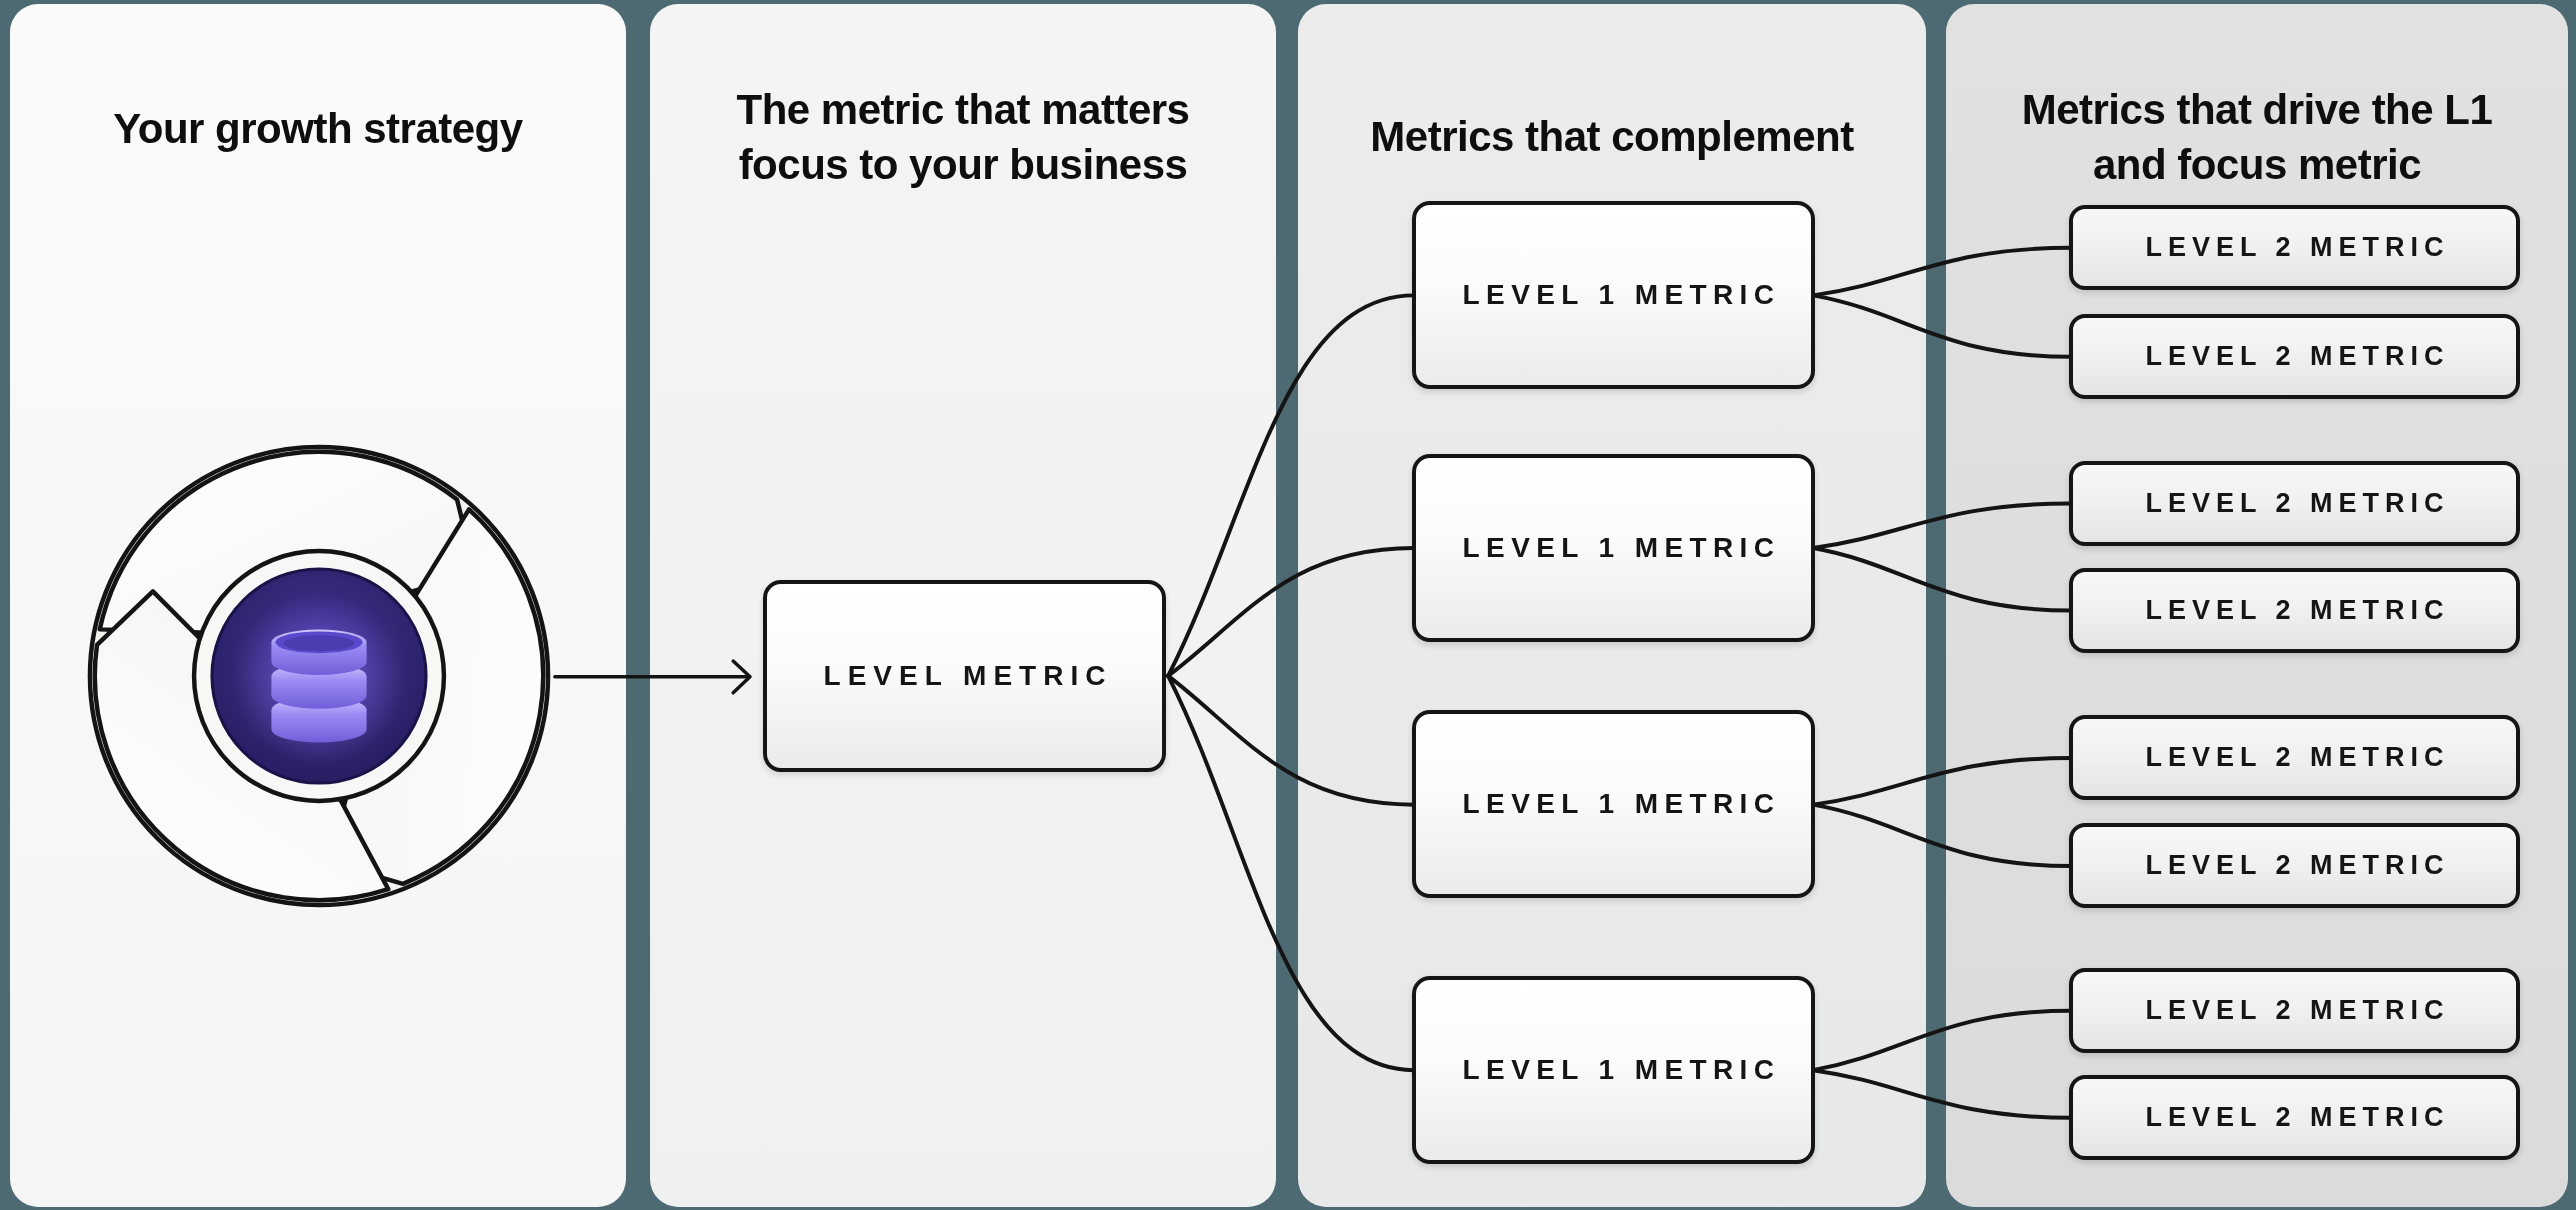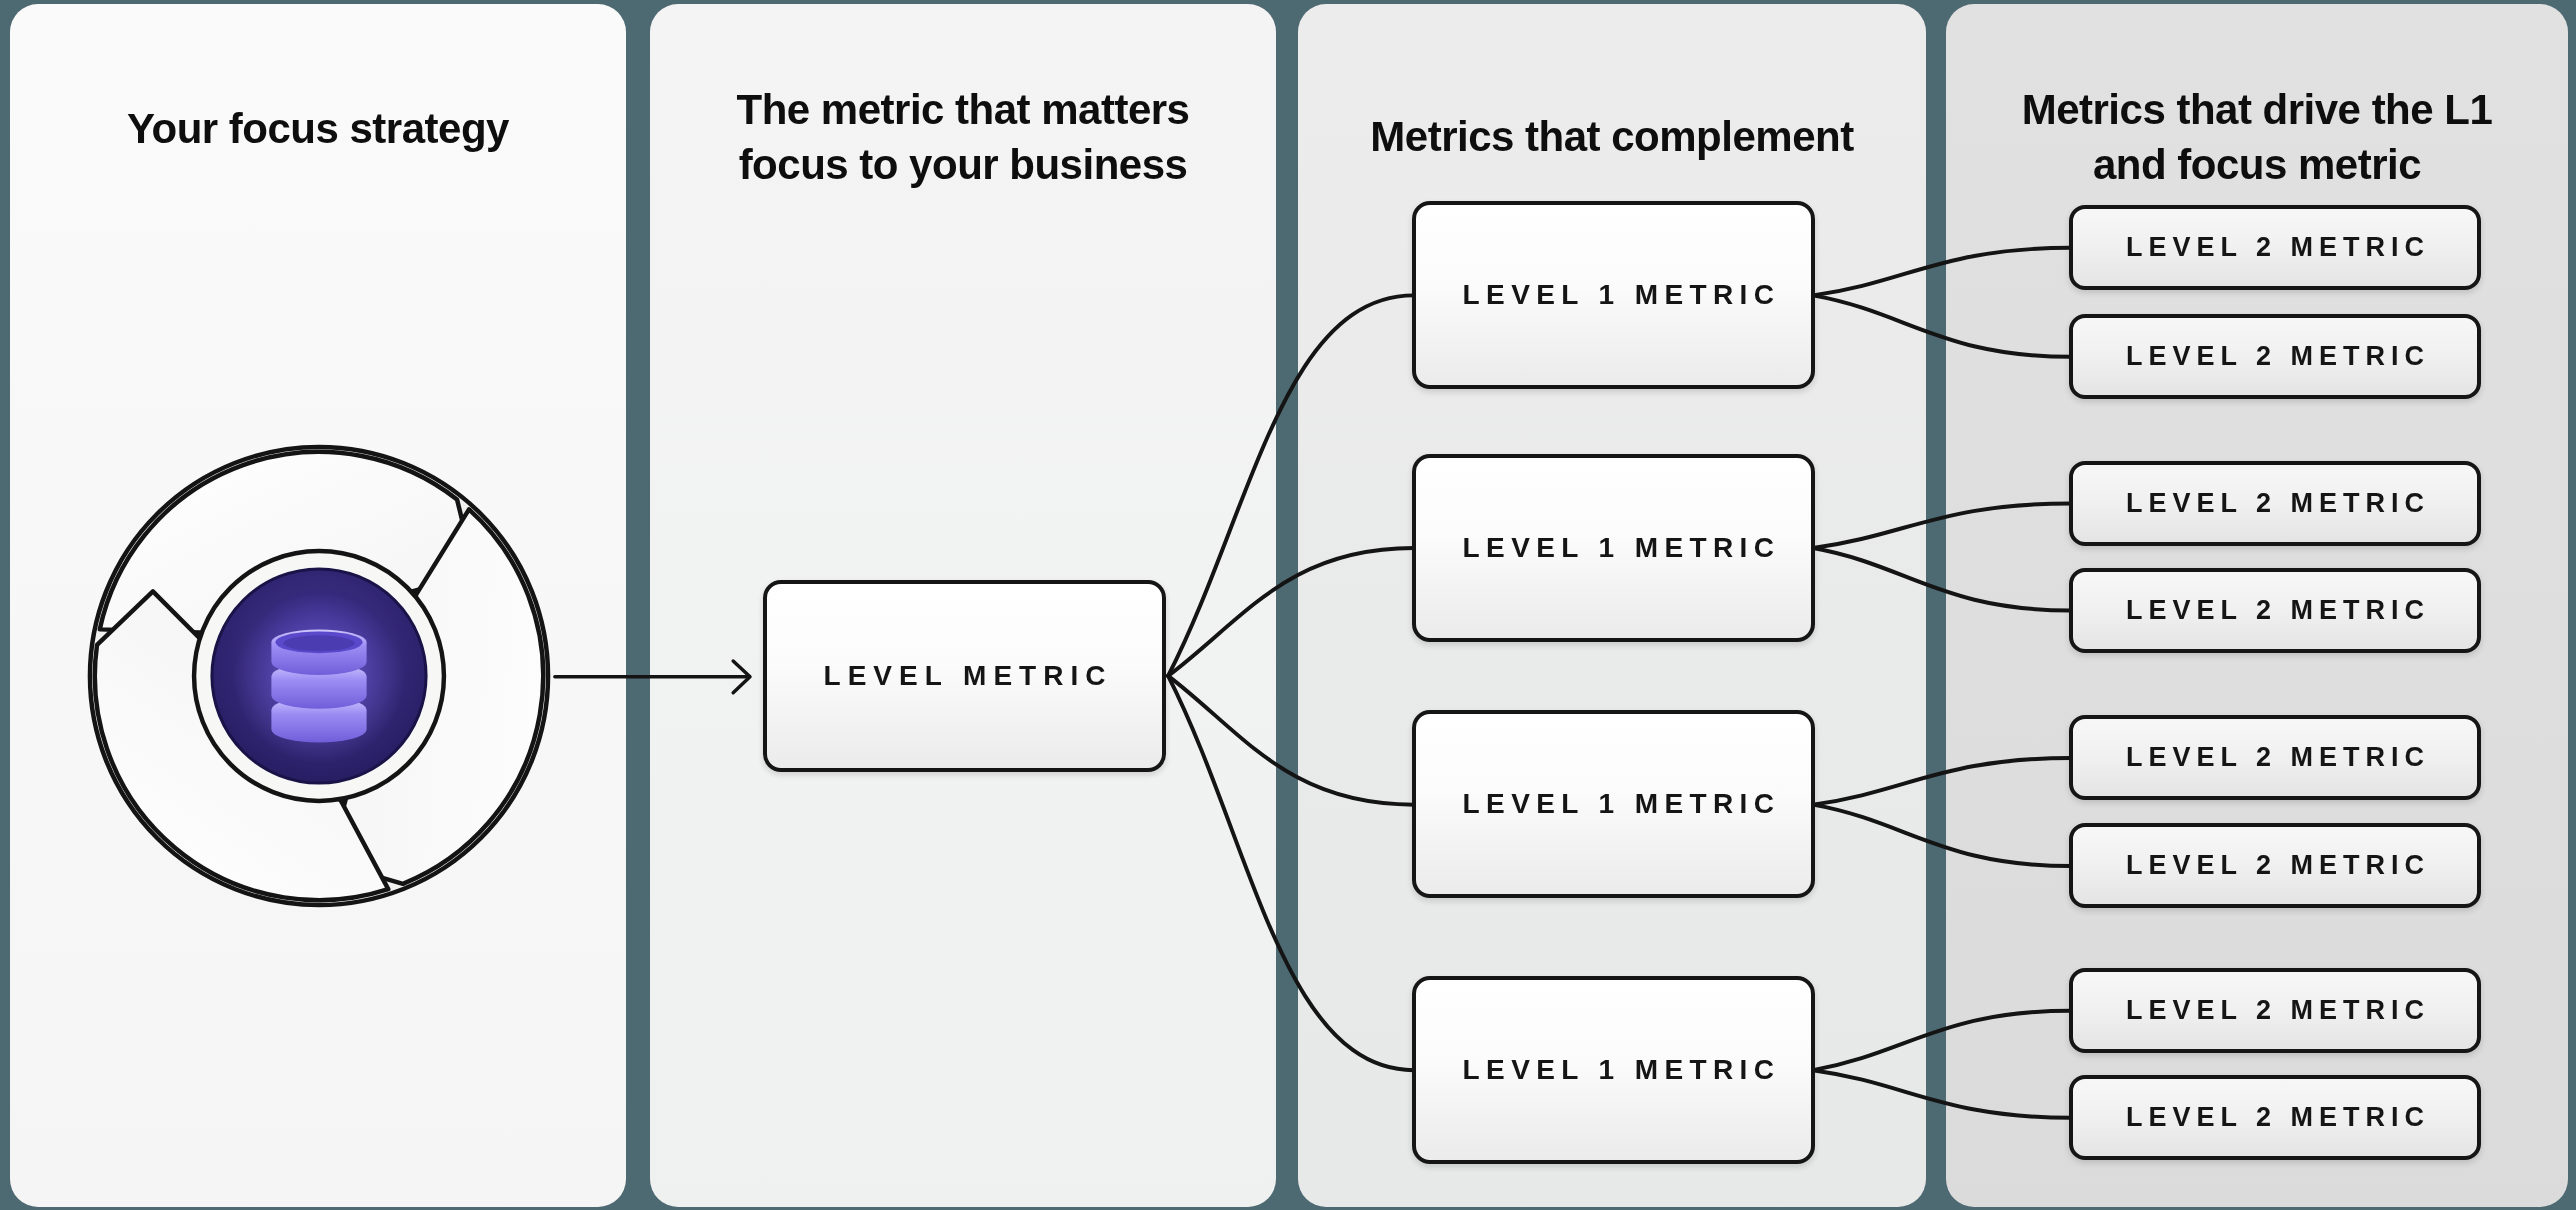--- a/index.html
+++ b/index.html
@@ -34,37 +34,37 @@
     background:linear-gradient(180deg,#ffffff 0%,#fbfbfb 45%,#ebebeb 100%);
     font-size:28px;letter-spacing:7px;padding-left:7px;
   }
   .l1-box{
     left:1412px;width:403px;height:188px;border-radius:18px;
     background:linear-gradient(180deg,#ffffff 0%,#fbfbfb 45%,#ebebeb 100%);
     font-size:28px;letter-spacing:6.4px;padding-left:16px;
   }
   .l1-1{top:201px;} .l1-2{top:454px;} .l1-3{top:710px;} .l1-4{top:976px;}
   .l2-box{
-    left:2069px;width:412px;height:85px;border-radius:16px;
+    left:2069px;width:451px;height:85px;border-radius:16px;
     background:linear-gradient(180deg,#f7f7f7 0%,#f0f0f0 50%,#e4e4e4 100%);
     font-size:27px;letter-spacing:6px;padding-left:6px;
   }
   .l2-1{top:205px;} .l2-2{top:314px;} .l2-3{top:461px;} .l2-4{top:568px;}
   .l2-5{top:715px;} .l2-6{top:823px;} .l2-7{top:968px;} .l2-8{top:1075px;}
   .overlay{position:absolute;left:0;top:0;pointer-events:none;}
   .flywheel-svg{position:absolute;left:83px;top:440px;}
 </style>
 </head>
 <body>
 
 <div class="canvas">
 
   <div class="panel panel-1">
     <div class="panel-title">
-      <span>Your focus strategy</span>
+      <span>Your growth strategy</span>
       <span></span>
     </div>
   </div>
 
   <div class="panel panel-2">
     <div class="panel-title">
       <span>The metric that matters</span>
       <span>focus to your business</span>
     </div>
   </div>

